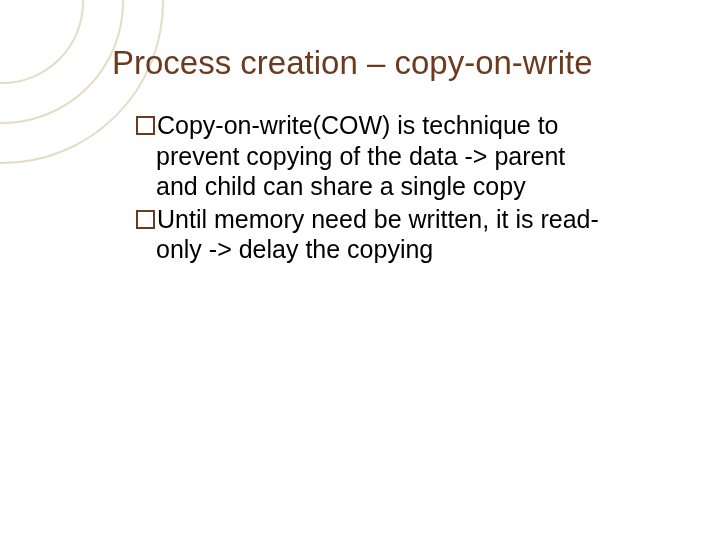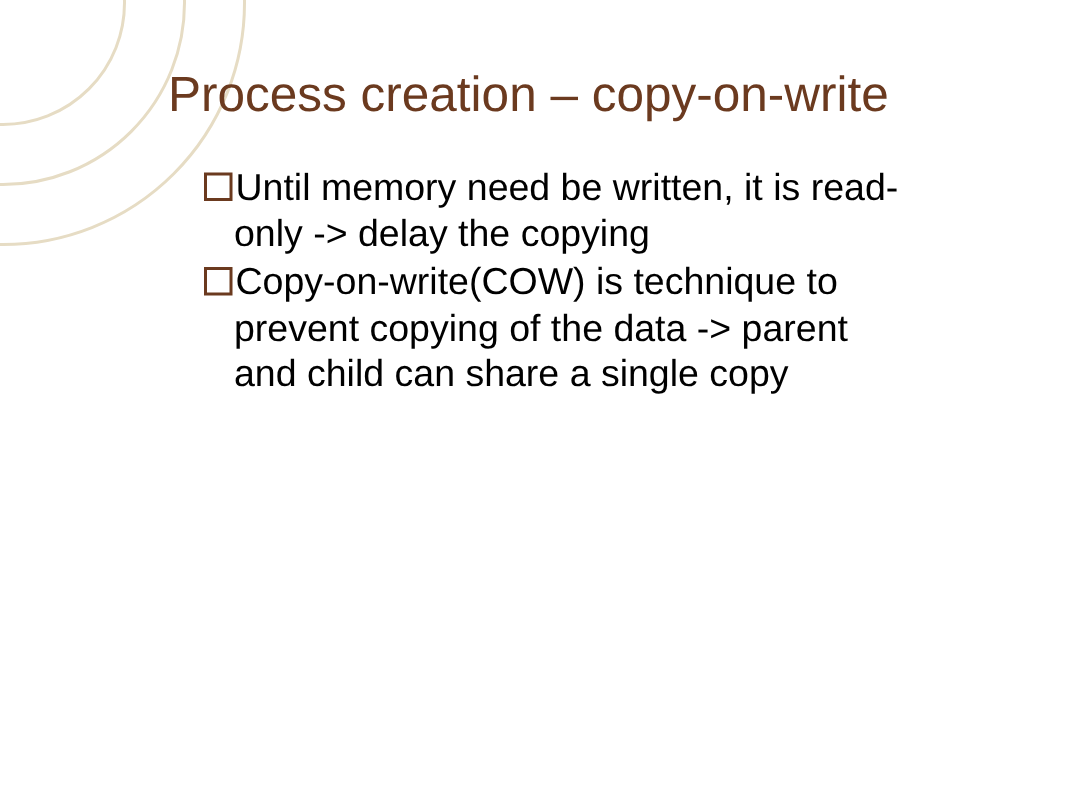--- a/index.html
+++ b/index.html
@@ -85,20 +85,20 @@
   <div class="arcs">
     <div class="arc1"></div>
     <div class="arc2"></div>
     <div class="arc3"></div>
   </div>
 
   <div class="title">Process creation – copy-on-write</div>
 
   <div class="body">
     <p class="item">
-      <span class="bullet-box"></span><span>Until memory need be written, it is read-only -&gt; delay the copying</span>
+      <span class="bullet-box"></span><span>Copy-on-write(COW) is technique to prevent copying of the data -&gt; parent and child can share a single copy</span>
     </p>
     <p class="item">
-      <span class="bullet-box"></span><span>Copy-on-write(COW) is technique to prevent copying of the data -&gt; parent and child can share a single copy</span>
+      <span class="bullet-box"></span><span>Until memory need be written, it is read-only -&gt; delay the copying</span>
     </p>
   </div>
 
 </div>
 
 </body></html>

